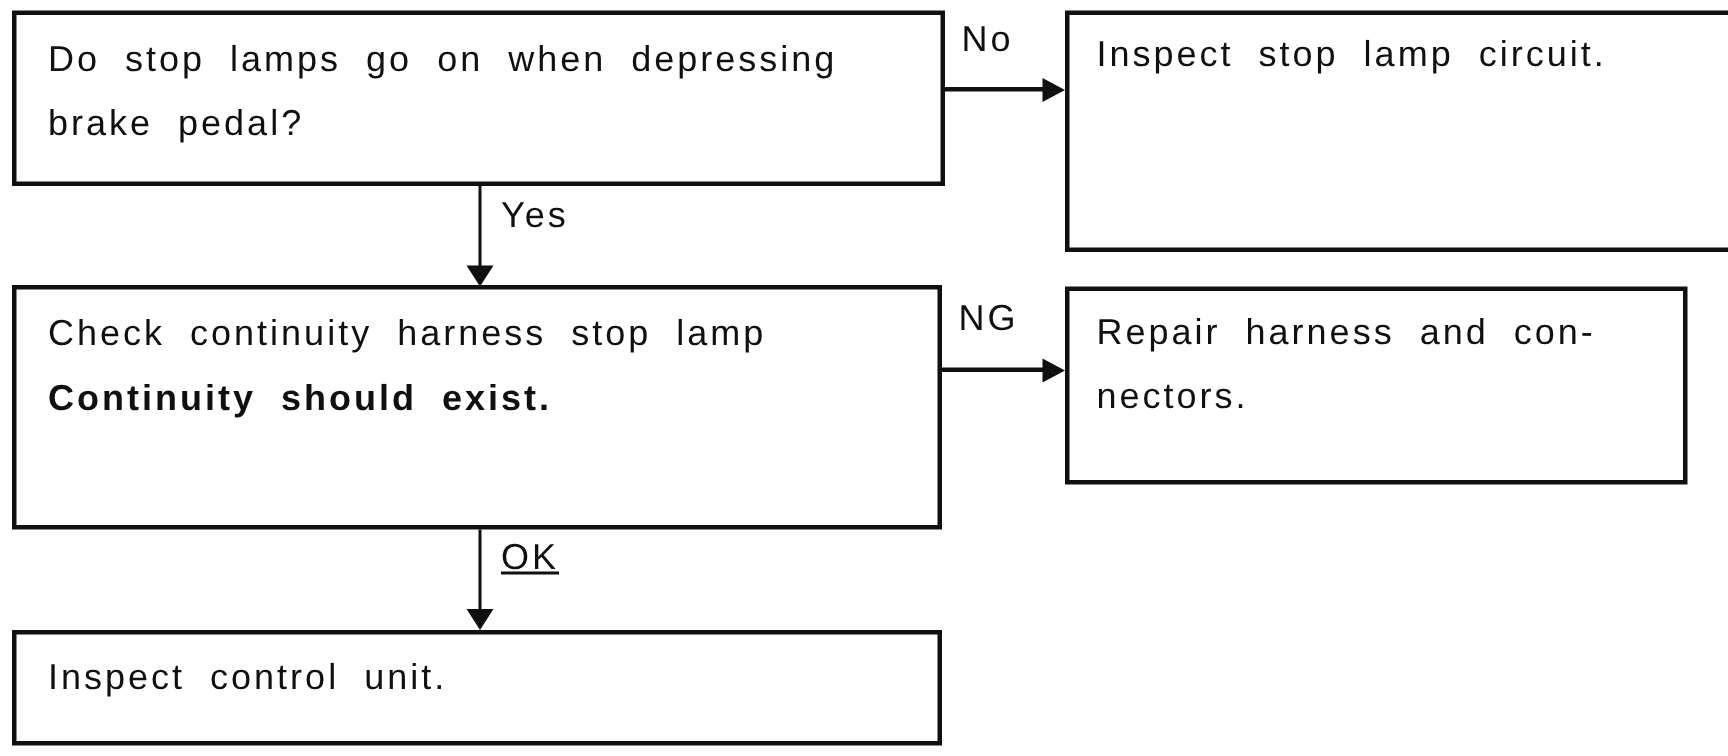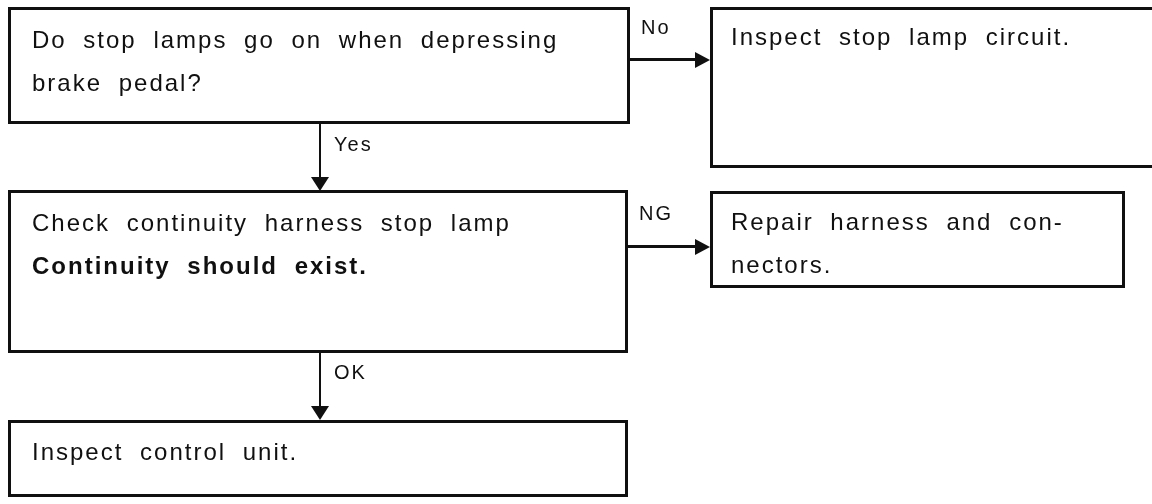--- a/index.html
+++ b/index.html
@@ -20,21 +20,21 @@
     background: var(--paper);
     font-size: 24px;
     line-height: 43px;
     letter-spacing: 2px;
     word-spacing: 8px;
   }
   .box .line { white-space: nowrap; }
   .line.bold { font-weight: 700; }
   .flow-label {
     position: absolute;
-    font-size: 20px;
+    font-size: 24px;
     line-height: 28px;
     letter-spacing: 2px;
     white-space: nowrap;
   }
   .hline { position: absolute; height: 3px; background: var(--ink); }
   .vline { position: absolute; width: 2px; background: var(--ink); }
   .head-right {
     position: absolute; width: 0; height: 0;
     border-top: 8px solid transparent;
     border-bottom: 8px solid transparent;
@@ -43,21 +43,21 @@
   .head-down {
     position: absolute; width: 0; height: 0;
     border-left: 9px solid transparent;
     border-right: 9px solid transparent;
     border-top: 14px solid var(--ink);
   }
   
   .box-question { left: 8px;   top: 7px;   width: 622px; height: 117px; padding: 8px 16px 0 21px; }
   .box-inspect  { left: 710px; top: 7px;   width: 475px; height: 161px; padding: 5px 14px 0 18px; }
   .box-check    { left: 8px;   top: 190px; width: 620px; height: 163px; padding: 8px 16px 0 21px; }
-  .box-repair   { left: 710px; top: 191px; width: 415px; height: 97px; padding: 6px 14px 0 18px; }
+  .box-repair   { left: 710px; top: 191px; width: 415px; height: 132px; padding: 6px 14px 0 18px; }
   .box-replace  { left: 8px;   top: 420px; width: 620px; height: 77px;  padding: 7px 16px 0 21px; }
 </style>
 </head>
 <body>
 
 <div class="canvas">
 
   <div class="box box-question">
     <div class="line">Do stop lamps go on when depressing</div>
     <div class="line">brake pedal?</div>
@@ -84,19 +84,19 @@
   <div class="hline" style="left:628px; top:245px; width:68px;"></div>
   <div class="head-right" style="left:695px; top:239px;"></div>
 
   <div class="box box-repair">
     <div class="line">Repair harness and con-</div>
     <div class="line">nectors.</div>
   </div>
 
   <div class="vline" style="left:319px; top:353px; height:54px;"></div>
   <div class="head-down" style="left:311px; top:406px;"></div>
-  <span class="flow-label" style="left:334px; top:358px;">OK</span>
+  <span class="flow-label" style="left:334px; top:358px;text-decoration:underline;">OK</span>
 
   <div class="box box-replace">
     <div class="line">Inspect control unit.</div>
   </div>
 
 </div>
 
 </body></html>

